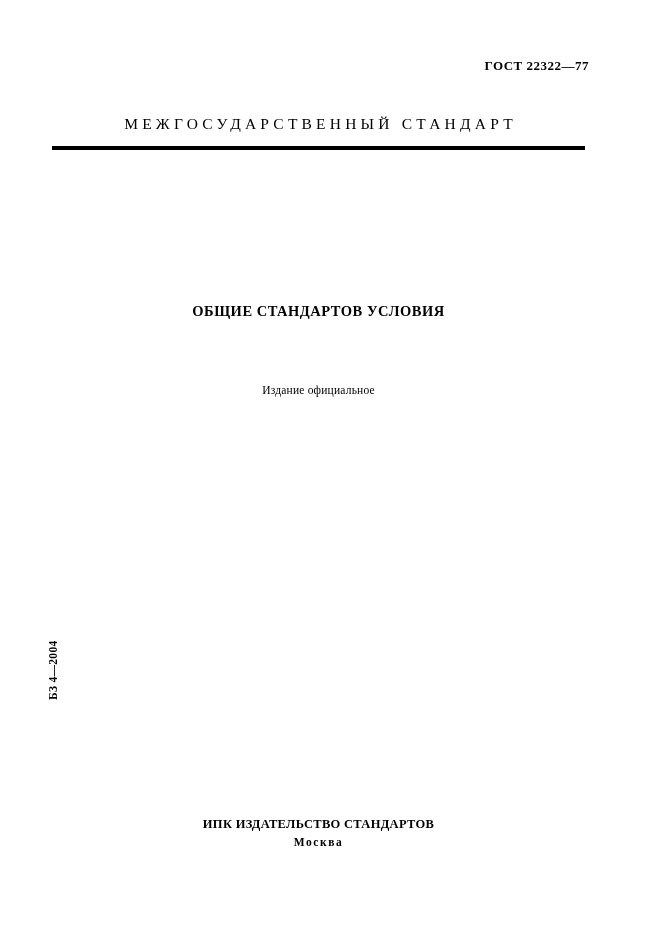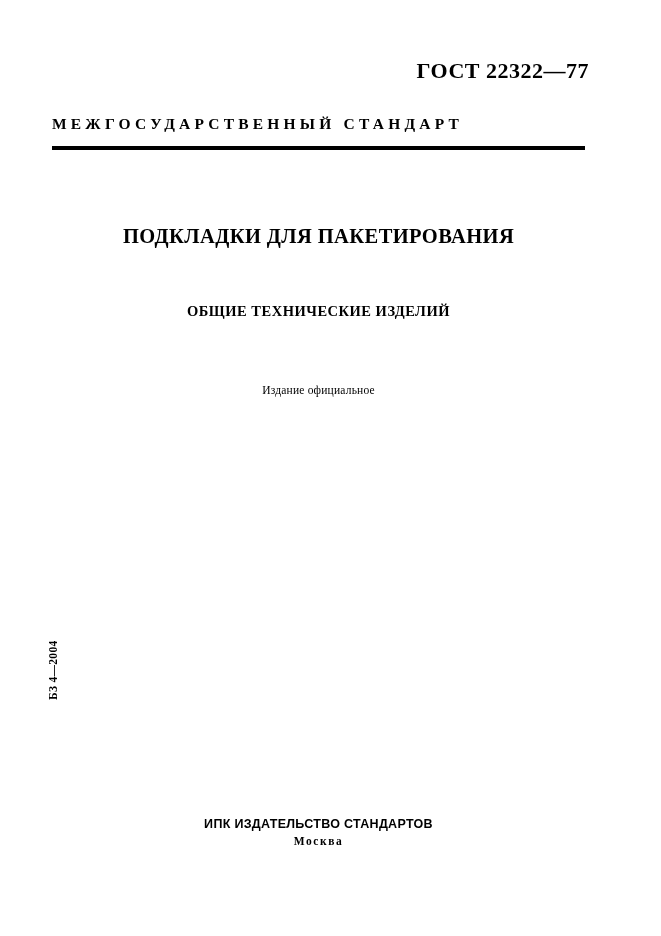--- a/index.html
+++ b/index.html
@@ -17,35 +17,35 @@
     height: 936px;
     background: #ffffff;
     overflow: hidden;
     box-sizing: border-box;
   }
   .std-number {
     position: absolute;
     top: 58px;
     right: 72px;
     font-family: "Liberation Serif", serif;
-    font-size: 22px;
+    font-size: 13px;
     font-weight: bold;
     letter-spacing: 0.5px;
     white-space: nowrap;
   }
   .interstate-line {
     position: absolute;
     top: 115px;
     left: 52px;
     right: 72px;
     font-family: "Liberation Serif", serif;
     font-size: 15.5px;
-    font-weight: bold;
+    font-weight: normal;
     letter-spacing: 4.2px;
-    text-align: left;
+    text-align: center;
     white-space: nowrap;
   }
   .rule {
     position: absolute;
     top: 146px;
     left: 52px;
     width: 533px;
     height: 4px;
     background: #000000;
   }
@@ -99,21 +99,21 @@
     white-space: nowrap;
   }
   .publisher {
     position: absolute;
     top: 817px;
     left: 52px;
     width: 533px;
     text-align: center;
   }
   .publisher-name {
-    font-family: Liberation Sans, sans-serif;
+    font-family: Liberation Serif, serif;
     font-size: 12.5px;
     font-weight: bold;
     letter-spacing: 0.3px;
   }
   .publisher-city {
     margin-top: 4px;
     font-family: "Liberation Serif", serif;
     font-size: 11.5px;
     font-weight: bold;
     letter-spacing: 1.6px;
@@ -124,24 +124,23 @@
 
 <div class="page">
 
   <div class="std-number">ГОСТ 22322—77</div>
 
   <div class="interstate-line">МЕЖГОСУДАРСТВЕННЫЙ СТАНДАРТ</div>
 
   <div class="rule"></div>
 
   <div class="title-block">
-    <div class="title-line">ПОДКЛАДКИ ДЛЯ ПАКЕТИРОВАНИЯ</div>
   </div>
 
-  <div class="subtitle">ОБЩИЕ ТЕХНИЧЕСКИЕ ИЗДЕЛИЙ</div>
+  <div class="subtitle">ОБЩИЕ СТАНДАРТОВ УСЛОВИЯ</div>
 
   <div class="official">Издание официальное</div>
 
   <div class="sidecode">БЗ 4—2004</div>
 
   <div class="publisher">
     <div class="publisher-name">ИПК ИЗДАТЕЛЬСТВО СТАНДАРТОВ</div>
     <div class="publisher-city">Москва</div>
   </div>
 

